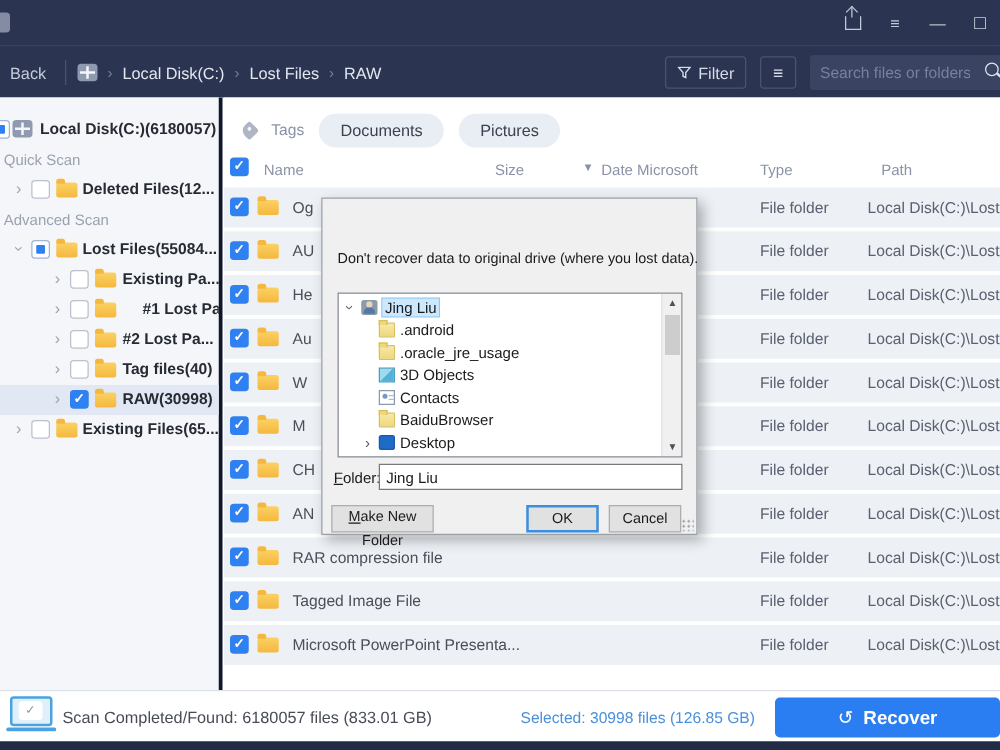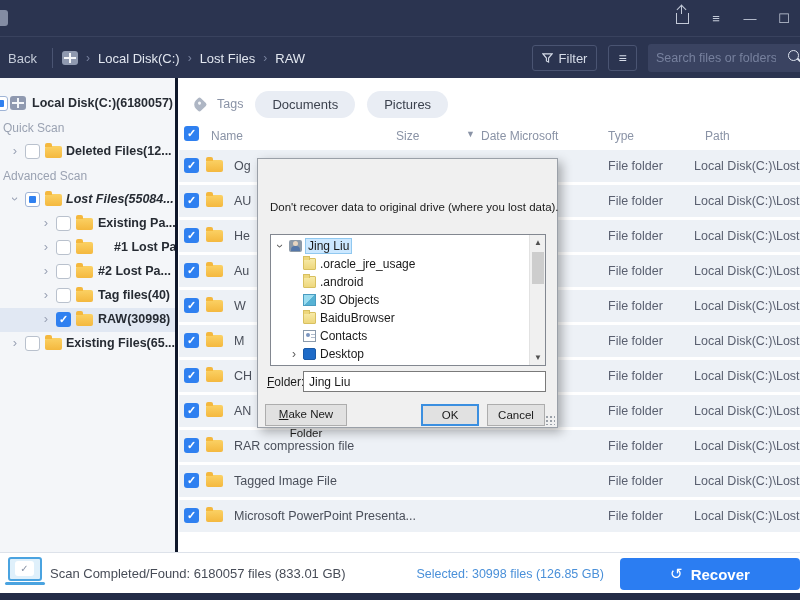--- a/index.html
+++ b/index.html
@@ -168,21 +168,21 @@
       <span class="folder" style="left: 45px;"></span>
       <span class="sb-label" style="left: 66px;">Deleted Files(12...</span>
     </div>
     <div class="sb-row">
       <span class="sb-section">Advanced Scan</span>
     </div>
     <div class="sb-row">
       <span class="chev open" style="left: 10px;">›</span>
       <span class="cb partial" style="left: 25px;"></span>
       <span class="folder" style="left: 45px;"></span>
-      <span class="sb-label" style="left: 66px; font-style: italic;">Lost Files(55084...</span>
+      <span class="sb-label" style="left: 66px;">Lost Files(55084...</span>
     </div>
     <div class="sb-row">
       <span class="chev" style="left: 41px;">›</span>
       <span class="cb empty" style="left: 56px;"></span>
       <span class="folder" style="left: 76px;"></span>
       <span class="sb-label" style="left: 98px;">Existing Pa...</span>
     </div>
     <div class="sb-row">
       <span class="chev" style="left: 41px;">›</span>
       <span class="cb empty" style="left: 56px;"></span>
@@ -316,37 +316,37 @@
   <div class="dlg-msg">Don't recover data to original drive (where you lost data).</div>
   <div class="dlg-tree">
     <div class="tree-rows" id="dlgtree">
         <div class="trow">
           <span class="chev open" style="left: 4px;">›</span>
           <span class="ticon ic-user" style="left: 18px;"></span>
           <span class="tlabel tsel" style="left: 35px;">Jing Liu</span>
         </div>
         <div class="trow">
           <span class="ticon ic-pfolder" style="left: 32px;"></span>
+          <span class="tlabel" style="left: 49px;">.android</span>
+        </div>
+        <div class="trow">
+          <span class="ticon ic-pfolder" style="left: 32px;"></span>
           <span class="tlabel" style="left: 49px;">.oracle_jre_usage</span>
-        </div>
-        <div class="trow">
-          <span class="ticon ic-pfolder" style="left: 32px;"></span>
-          <span class="tlabel" style="left: 49px;">.android</span>
         </div>
         <div class="trow">
           <span class="ticon ic-3d" style="left: 32px;"></span>
           <span class="tlabel" style="left: 49px;">3D Objects</span>
         </div>
         <div class="trow">
+          <span class="ticon ic-contacts" style="left: 32px;"></span>
+          <span class="tlabel" style="left: 49px;">Contacts</span>
+        </div>
+        <div class="trow">
           <span class="ticon ic-pfolder" style="left: 32px;"></span>
           <span class="tlabel" style="left: 49px;">BaiduBrowser</span>
-        </div>
-        <div class="trow">
-          <span class="ticon ic-contacts" style="left: 32px;"></span>
-          <span class="tlabel" style="left: 49px;">Contacts</span>
         </div>
         <div class="trow">
           <span class="chev" style="left: 18px;">›</span>
           <span class="ticon ic-desktop" style="left: 32px;"></span>
           <span class="tlabel" style="left: 49px;">Desktop</span>
         </div>
       </div>
     <div class="vscroll">
       <span class="varrow" style="top:0;">▲</span>
       <span class="vthumb"></span>

